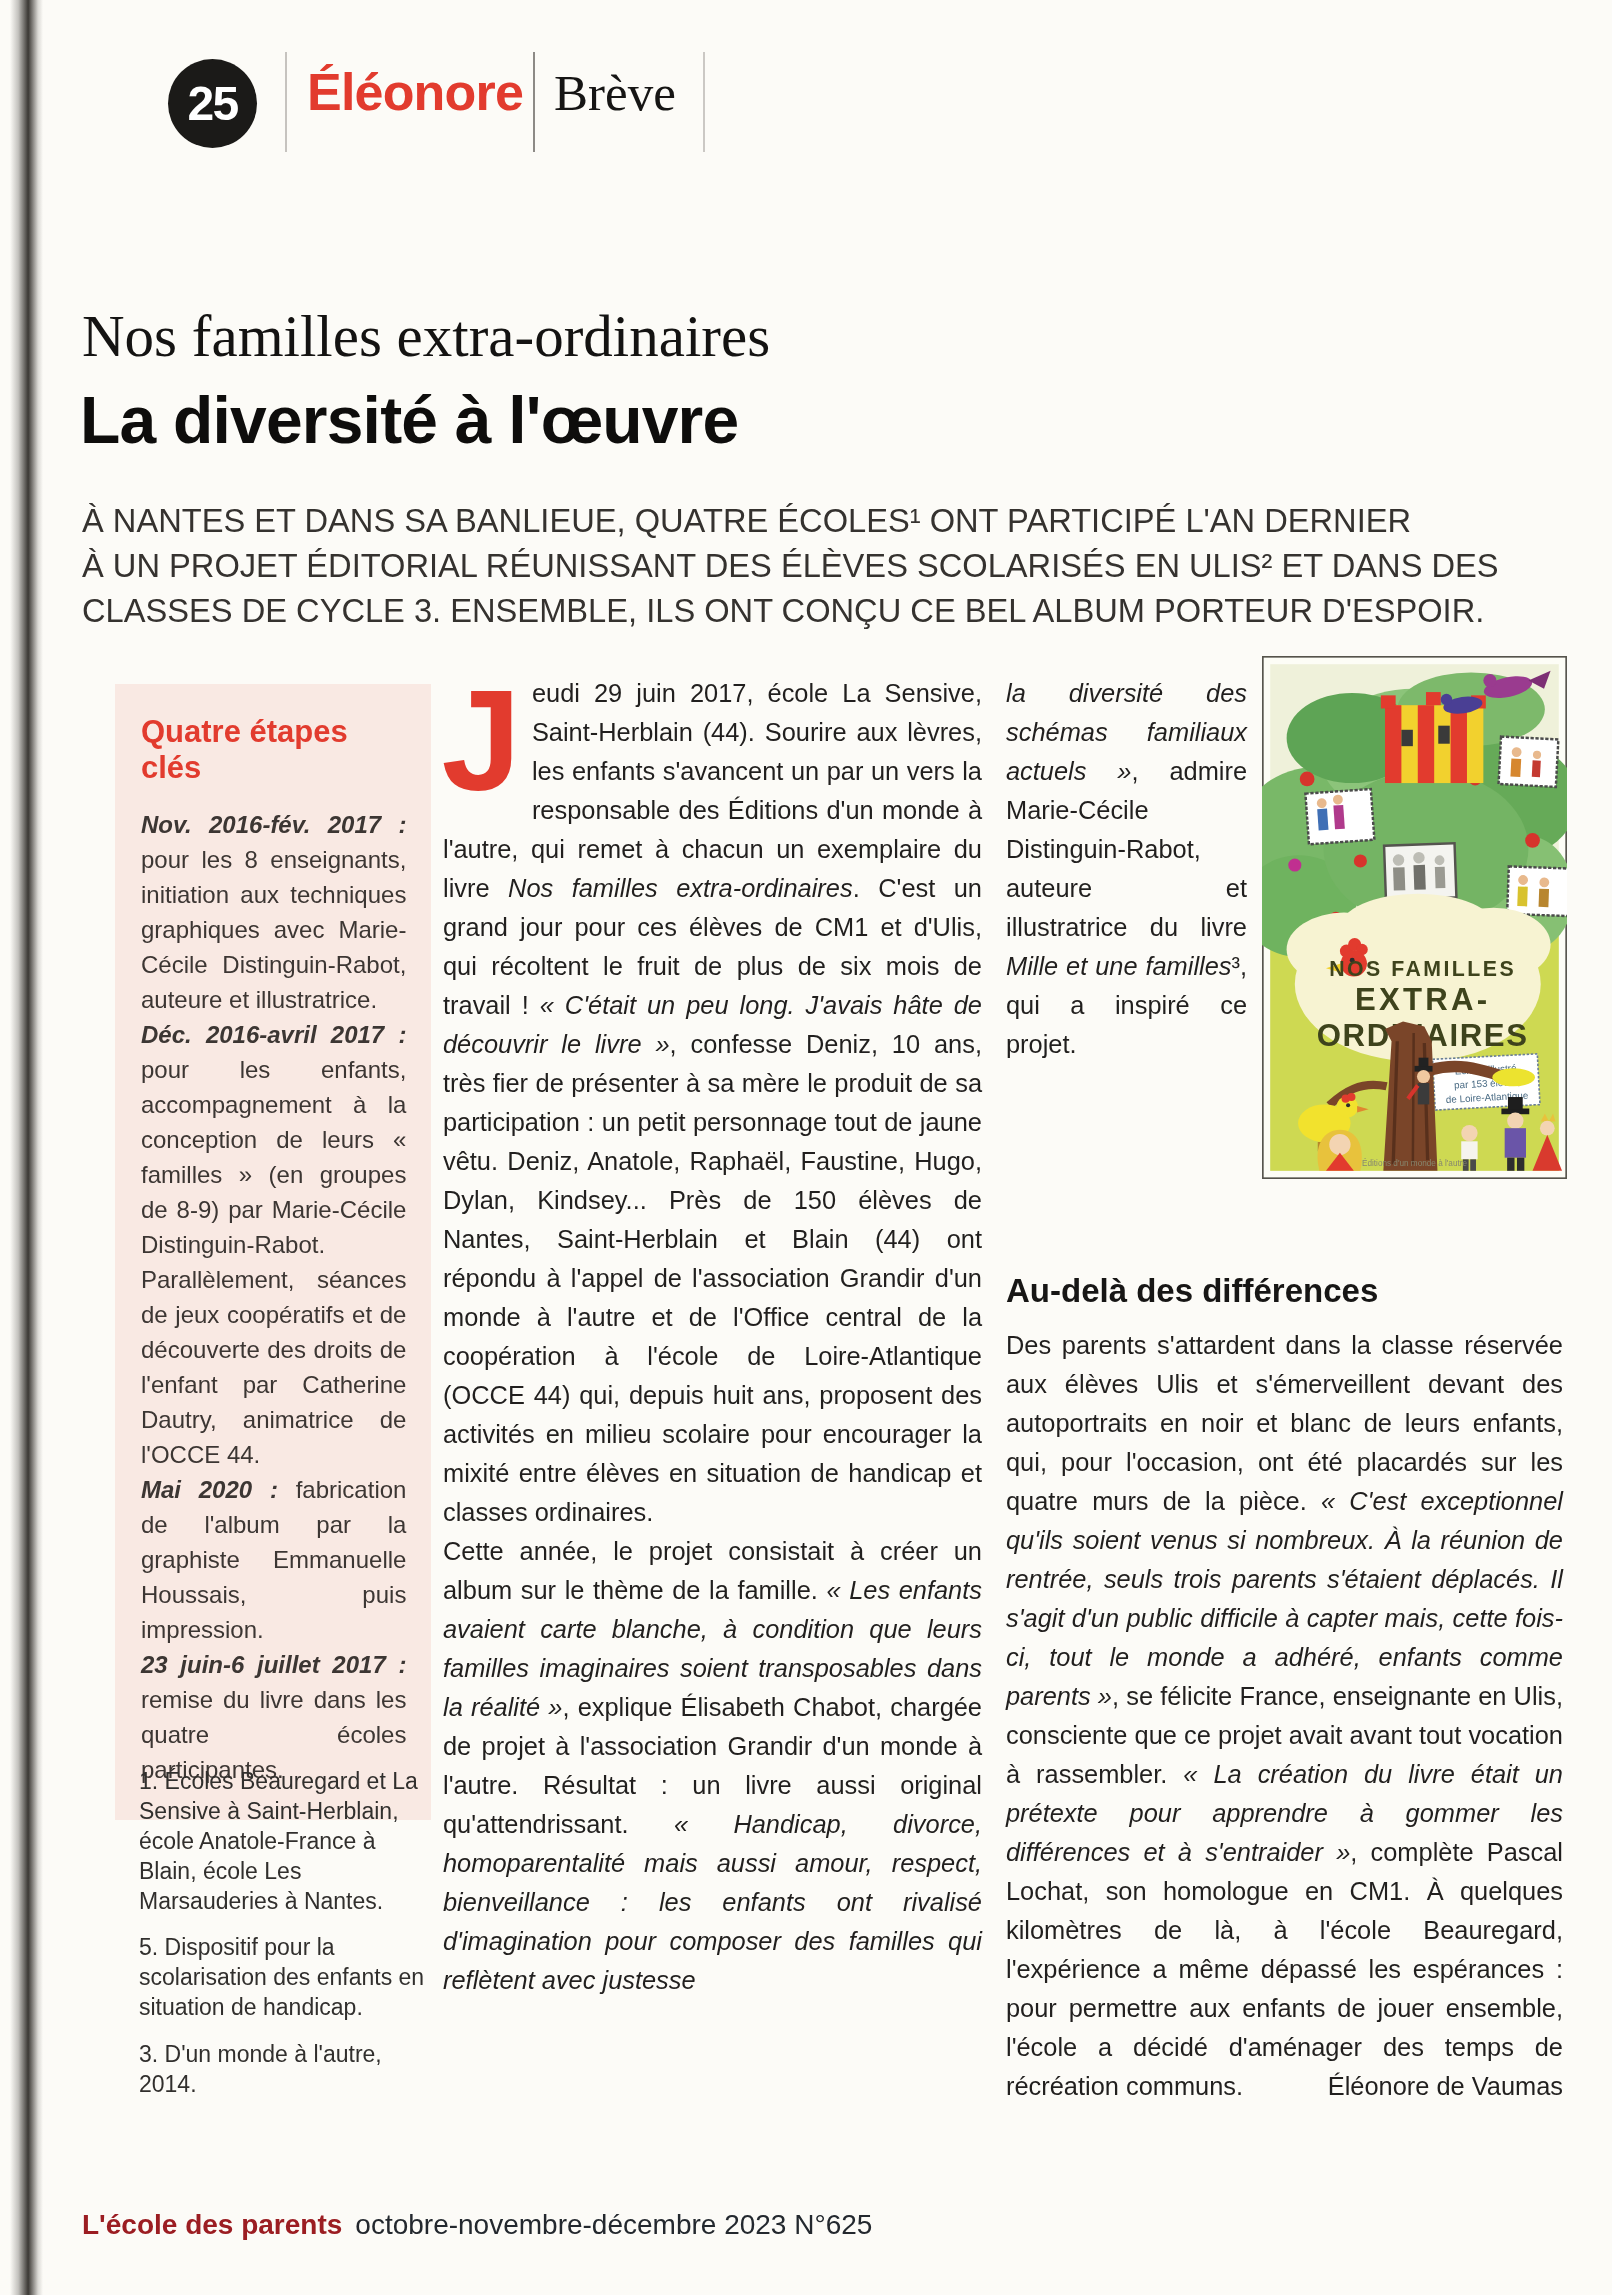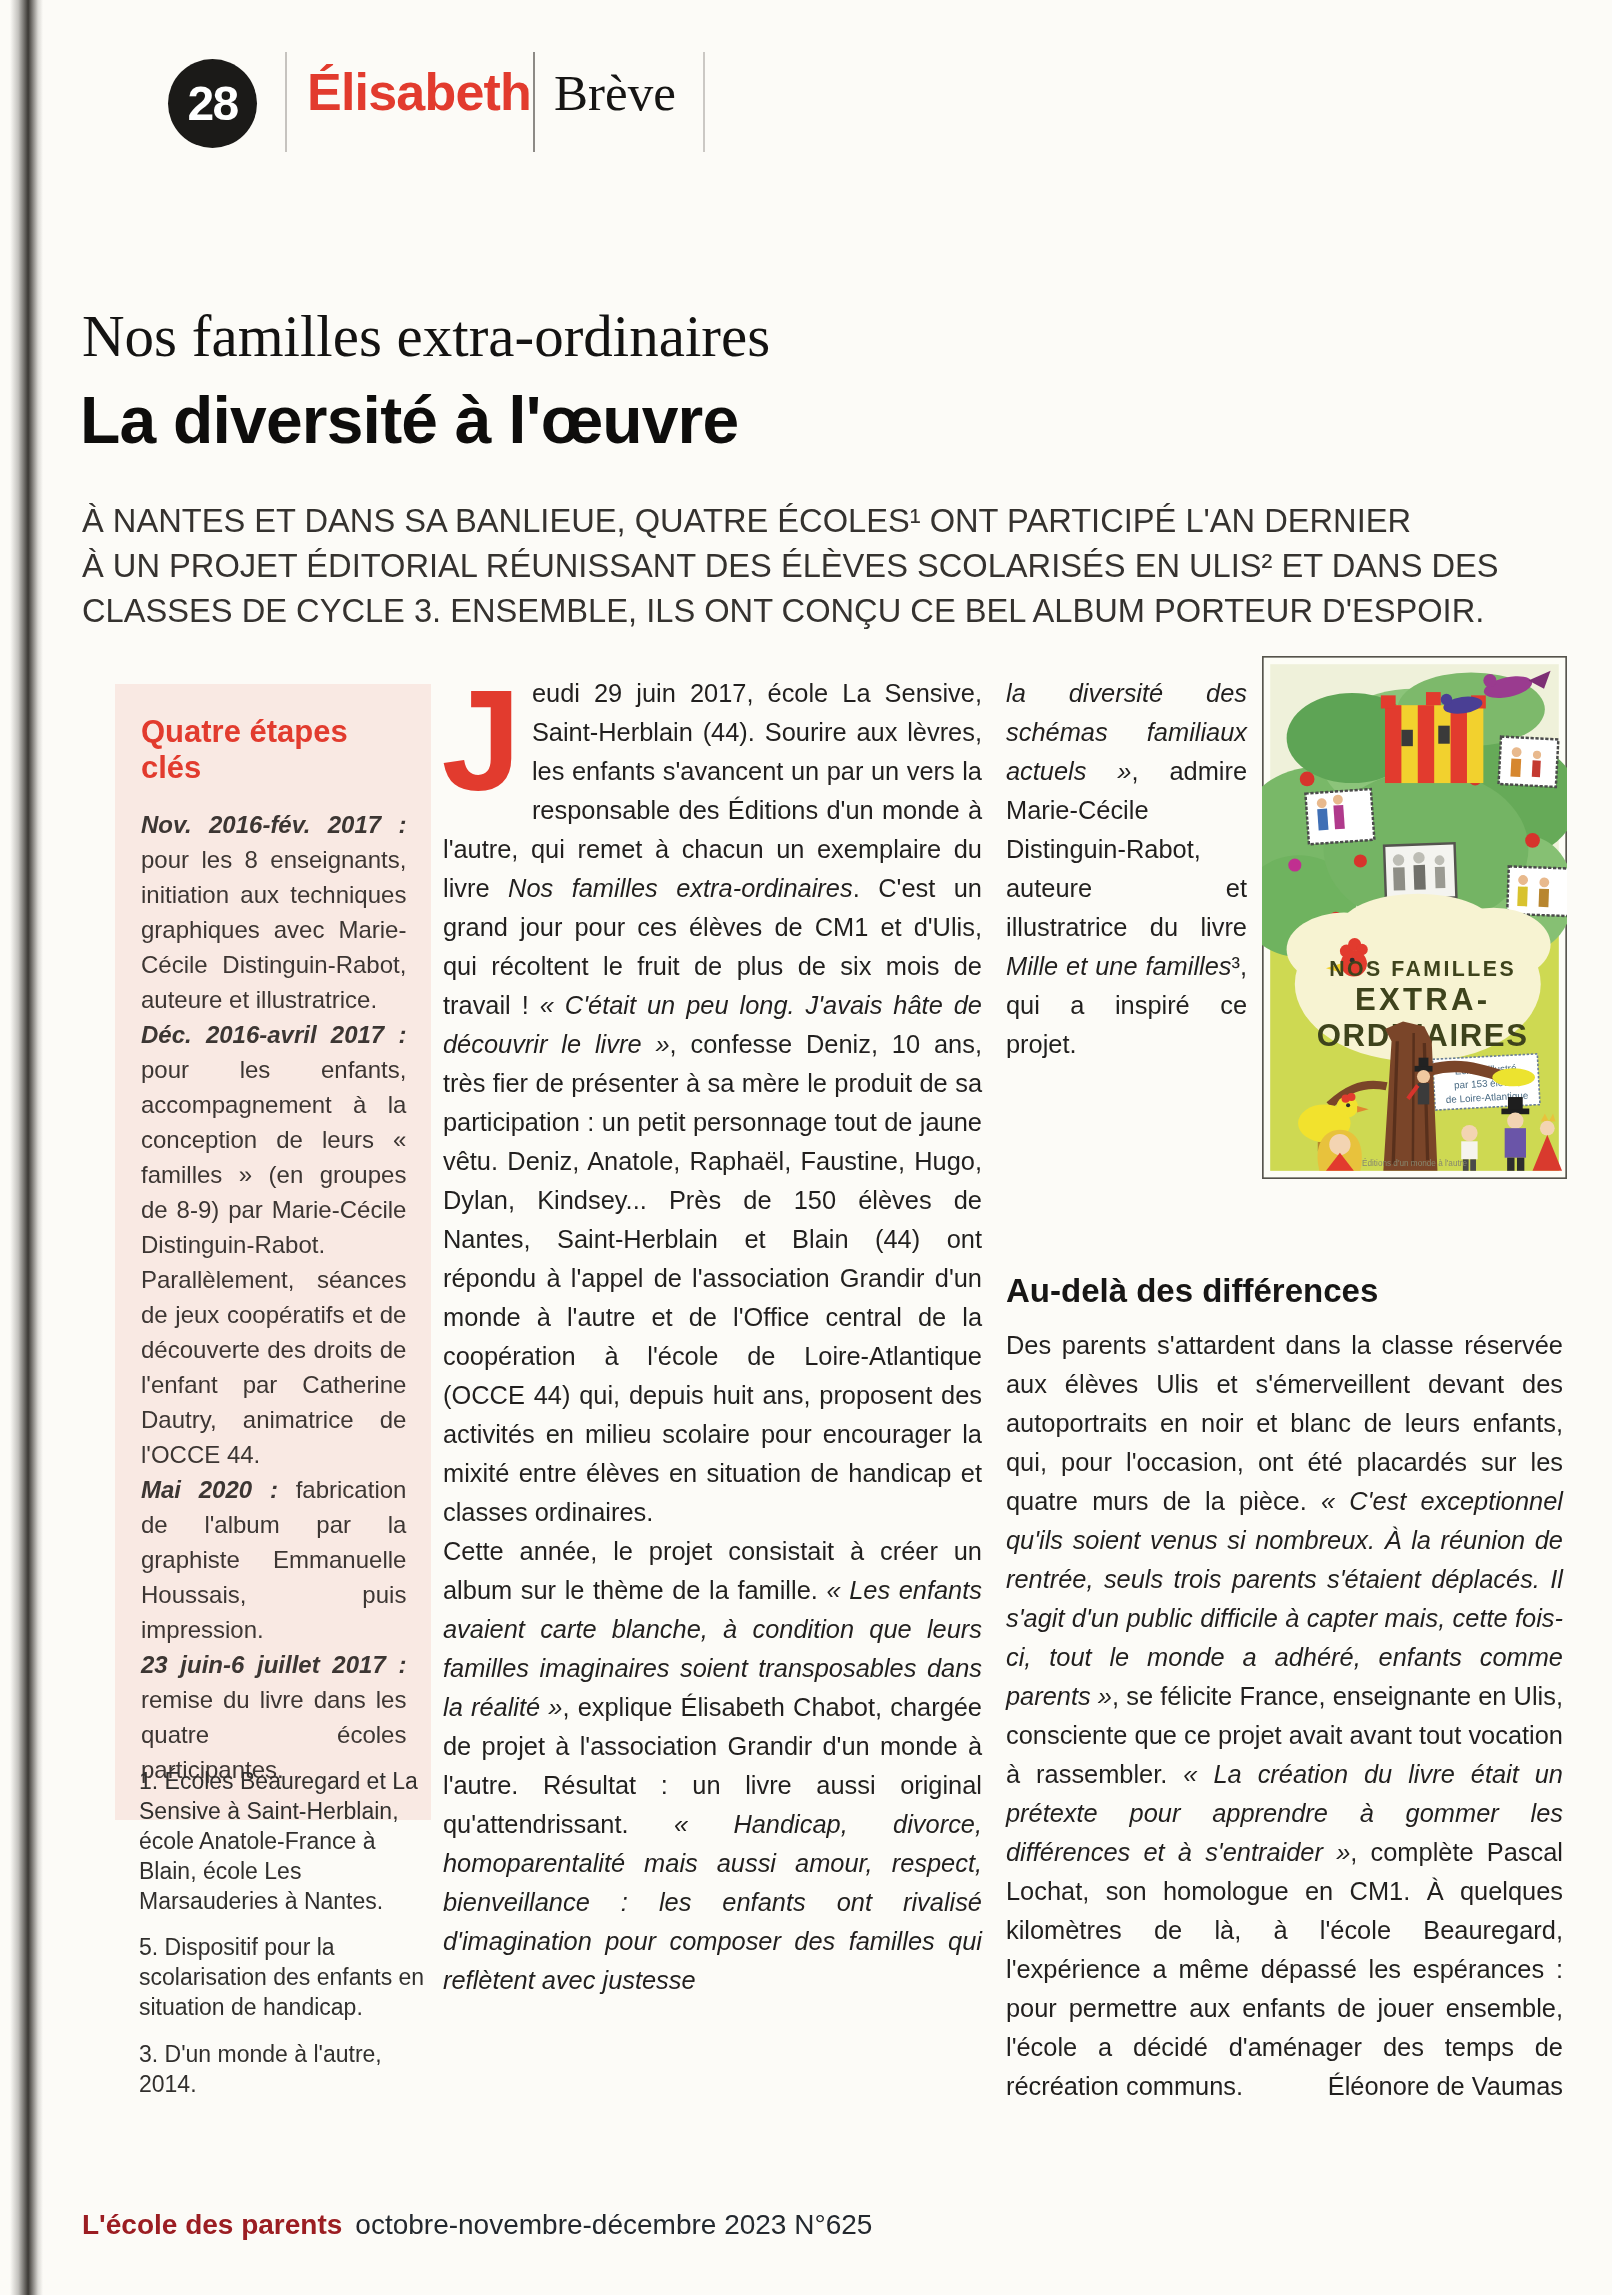--- a/index.html
+++ b/index.html
@@ -87,24 +87,24 @@
   .footer{position:absolute;left:82px;top:2209px;font-size:28px;color:#23282e;}
   .footer .mag{color:#9b1d22;font-weight:700;margin-right:13px;}
 </style>
 </head>
 <body>
 
 <div class="page">
   <div class="scan-edge"></div>
 
   <div class="page-badge">
-    <span>28</span>
+    <span>25</span>
   </div>
   <div class="vline l1"></div>
-  <div class="section-label">Élisabeth</div>
+  <div class="section-label">Éléonore</div>
   <div class="vline l2"></div>
   <div class="rubric-label">Brève</div>
   <div class="vline l3"></div>
 
   <div class="kicker-title">Nos familles extra-ordinaires</div>
   <div class="main-title">La diversité à l'œuvre</div>
   <div class="standfirst">
     <div class="sline">À NANTES ET DANS SA BANLIEUE, QUATRE ÉCOLES¹ ONT PARTICIPÉ L'AN DERNIER</div>
     <div class="sline">À UN PROJET ÉDITORIAL RÉUNISSANT DES ÉLÈVES SCOLARISÉS EN ULIS² ET DANS DES</div>
     <div class="sline">CLASSES DE CYCLE 3. ENSEMBLE, ILS ONT CONÇU CE BEL ALBUM PORTEUR D'ESPOIR.</div>

